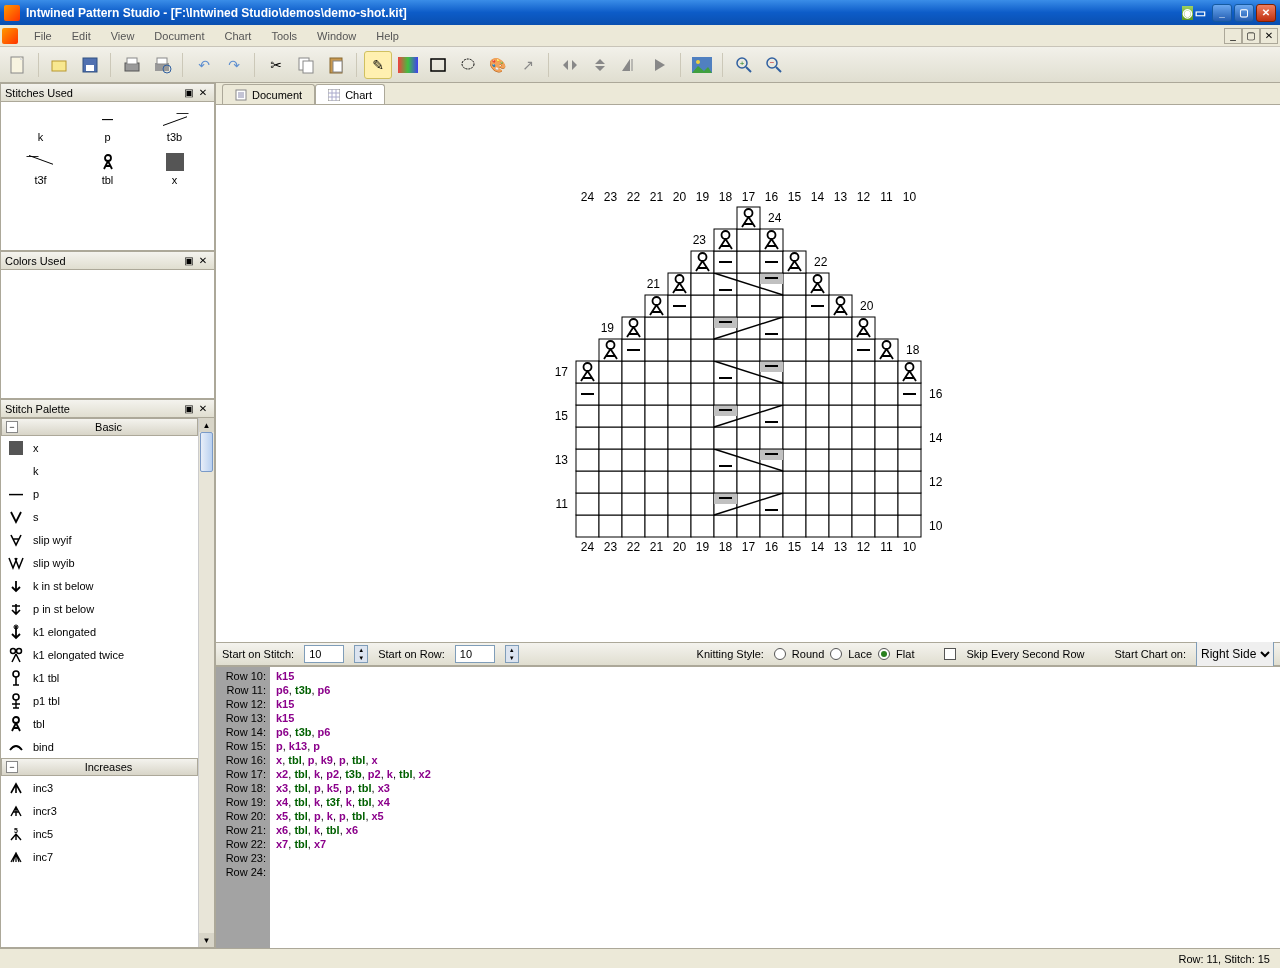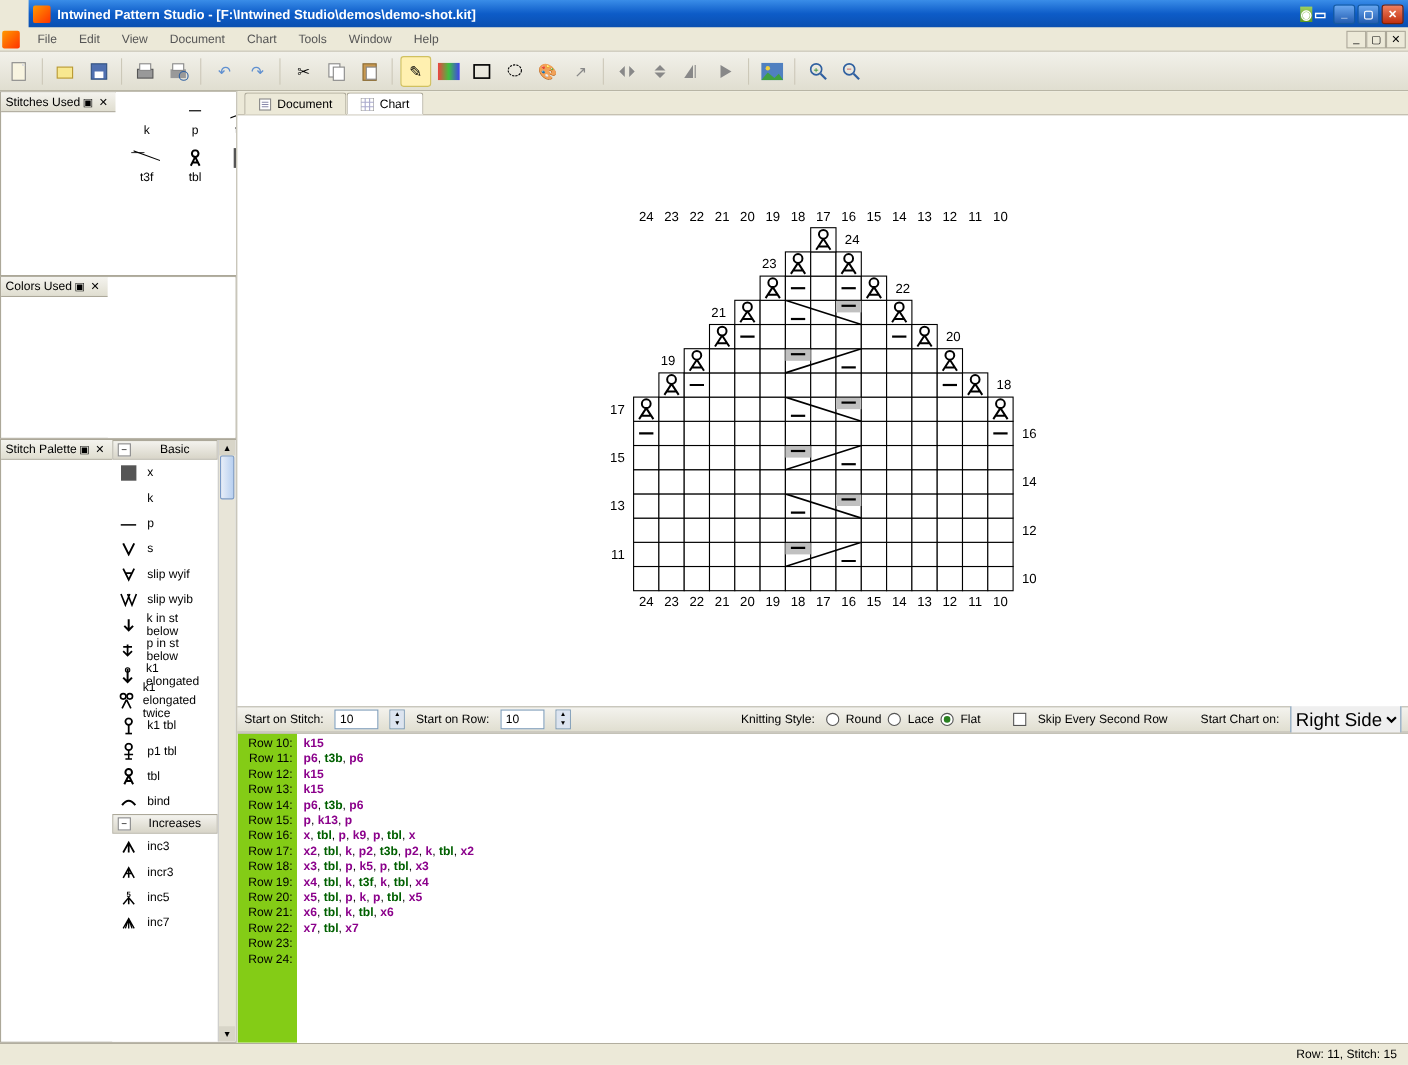--- a/index.html
+++ b/index.html
@@ -1,19 +1,19 @@
 <!DOCTYPE html>
 <html><head>
 <meta charset="utf-8">
 <style>
 * { box-sizing: border-box; margin: 0; padding: 0; }
 body { font-family: "Segoe UI", Tahoma, sans-serif; font-size: 11px; background: #ece9d8; width: 1280px; height: 968px; overflow: hidden; position: relative; }
 
 
-.titlebar { height: 25px; background: linear-gradient(to bottom, #3a8de8 0%, #0d5cc8 50%, #0a4fb0 100%); display: flex; align-items: center; padding: 0 4px; color: #fff; font-weight: bold; font-size: 12px; position: relative; margin-left: 26px; }
+.titlebar { height: 25px; background: linear-gradient(to bottom, #3a8de8 0%, #0d5cc8 50%, #0a4fb0 100%); display: flex; align-items: center; padding: 0 4px; color: #fff; font-weight: bold; font-size: 12px; position: relative; }
 .titlebar .app-icon { width: 16px; height: 16px; background: linear-gradient(135deg, #f90, #f30); margin-right: 6px; border-radius: 2px; }
 .titlebar .title-text { flex: 1; }
 .titlebar .win-buttons { display: flex; gap: 2px; }
 .titlebar .win-buttons span { width: 20px; height: 18px; background: linear-gradient(#6aa8f0, #235cb0); border: 1px solid #155aa0; border-radius: 3px; display: inline-flex; align-items: center; justify-content: center; color: #fff; font-size: 10px; cursor: pointer; }
 .titlebar .close-btn { background: linear-gradient(#f08060, #c03010) !important; border-color: #802000 !important; }
 .titlebar .nvidia-cluster { display: flex; gap: 2px; margin-right: 6px; }
 .titlebar .nvidia-cluster span:first-child { background: linear-gradient(#9ed060, #5c9820) !important; border-color: #3a7010 !important; }
 
 
 .menubar { height: 22px; background: #ece9d8; display: flex; align-items: center; padding: 0 2px; border-bottom: 1px solid #c8c4b8; position: relative; }
@@ -23,21 +23,21 @@
 .menubar .mdi-buttons span { width: 18px; height: 16px; border: 1px solid #aca899; background: #ece9d8; display: inline-flex; align-items: center; justify-content: center; font-size: 10px; cursor: pointer; }
 
 
 .toolbar { height: 36px; background: linear-gradient(#f2f1ea, #e0ded0); border-bottom: 1px solid #aca899; display: flex; align-items: center; padding: 0 4px; gap: 2px; }
 .toolbar .tb-btn { width: 28px; height: 28px; display: inline-flex; align-items: center; justify-content: center; border: 1px solid transparent; border-radius: 3px; cursor: pointer; font-size: 14px; }
 .toolbar .tb-sep { width: 2px; height: 24px; border-left: 1px solid #ccc8b8; margin: 0 4px; }
 
 
 .main { display: flex; height: calc(100% - 25px - 22px - 36px - 20px); }
 .left-panels { width: 216px; display: flex; flex-direction: column; background: #ece9d8; border-right: 1px solid #aca899; }
-.panel { border: 1px solid #aca899; margin: 0; display: flex; flex-direction: row; background: #fff; }
+.panel { border: 1px solid #aca899; margin: 0; display: flex; flex-direction: column; background: #fff; }
 .panel-header { height: 18px; background: linear-gradient(#f4f3ee, #e0ded0); border-bottom: 1px solid #aca899; display: flex; align-items: center; padding: 0 4px; font-size: 11px; }
 .panel-header .title { flex: 1; }
 .panel-header .pin, .panel-header .close { width: 14px; height: 14px; display: inline-flex; align-items: center; justify-content: center; cursor: pointer; font-size: 10px; }
 .panel-body { flex: 1; overflow: auto; background: #fff; }
 
 
 .stitches-used-grid { display: grid; grid-template-columns: repeat(3, 1fr); gap: 10px 20px; padding: 8px 16px; }
 .su-item { display: flex; flex-direction: column; align-items: center; gap: 3px; font-size: 11px; }
 .su-sym { width: 24px; height: 18px; display: flex; align-items: center; justify-content: center; }
 
@@ -64,25 +64,25 @@
 
 .chart-controls { height: 24px; background: linear-gradient(#f4f3ee, #e0ded0); border-top: 1px solid #aca899; border-bottom: 1px solid #aca899; display: flex; align-items: center; padding: 0 6px; gap: 10px; font-size: 11px; }
 .chart-controls input[type=text].spinval { width: 40px; height: 18px; border: 1px solid #7f9db9; padding: 0 4px; font-size: 11px; }
 .chart-controls .spinner { width: 14px; height: 18px; display: inline-flex; flex-direction: column; border: 1px solid #7f9db9; }
 .chart-controls .spinner span { flex: 1; background: #dce4f0; font-size: 6px; display: flex; align-items: center; justify-content: center; cursor: pointer; }
 .chart-controls .spacer { flex: 1; }
 .radio-group { display: flex; align-items: center; gap: 6px; }
 .radio { width: 12px; height: 12px; border: 1px solid #555; border-radius: 50%; display: inline-flex; align-items: center; justify-content: center; background: #fff; cursor: pointer; }
 .radio.checked::after { content: ""; width: 6px; height: 6px; background: #2a8020; border-radius: 50%; }
 .checkbox { width: 12px; height: 12px; border: 1px solid #555; background: #fff; cursor: pointer; display: inline-block; }
-.chart-controls select { height: 34px; border: 1px solid #7f9db9; font-size: 17px; }
+.chart-controls select { height: 34px; border: 1px solid #7f9db9; font-size: 12px; }
 
 
 .instructions { flex: 0 0 282px; display: flex; background: #fff; border-top: 1px solid #aca899; overflow: hidden; }
-.instr-gutter { width: 54px; background: #84cc16; padding: 2px 4px; font-size: 11px; text-align: right; }
+.instr-gutter { width: 54px; background: #a3a3a3; padding: 2px 4px; font-size: 11px; text-align: right; }
 .instr-gutter div { height: 14px; line-height: 14px; }
 .instr-body { flex: 1; padding: 2px 6px; font-size: 11px; line-height: 14px; font-family: Tahoma, sans-serif; }
 .instr-body div { height: 14px; }
 .k-tok { color: #8b008b; font-weight: bold; }
 .sp-tok { color: #006000; font-weight: bold; }
 
 
 .statusbar { height: 20px; background: #ece9d8; border-top: 1px solid #aca899; display: flex; align-items: center; justify-content: flex-end; padding: 0 10px; font-size: 11px; }
 .sym-t3b { position: relative; width: 24px; height: 14px; }
 .sym-t3b::before { content: ""; position: absolute; left: 0; right: 0; bottom: 0; border-bottom: 1.5px solid #000; transform: skewY(-20deg); transform-origin: left; }

